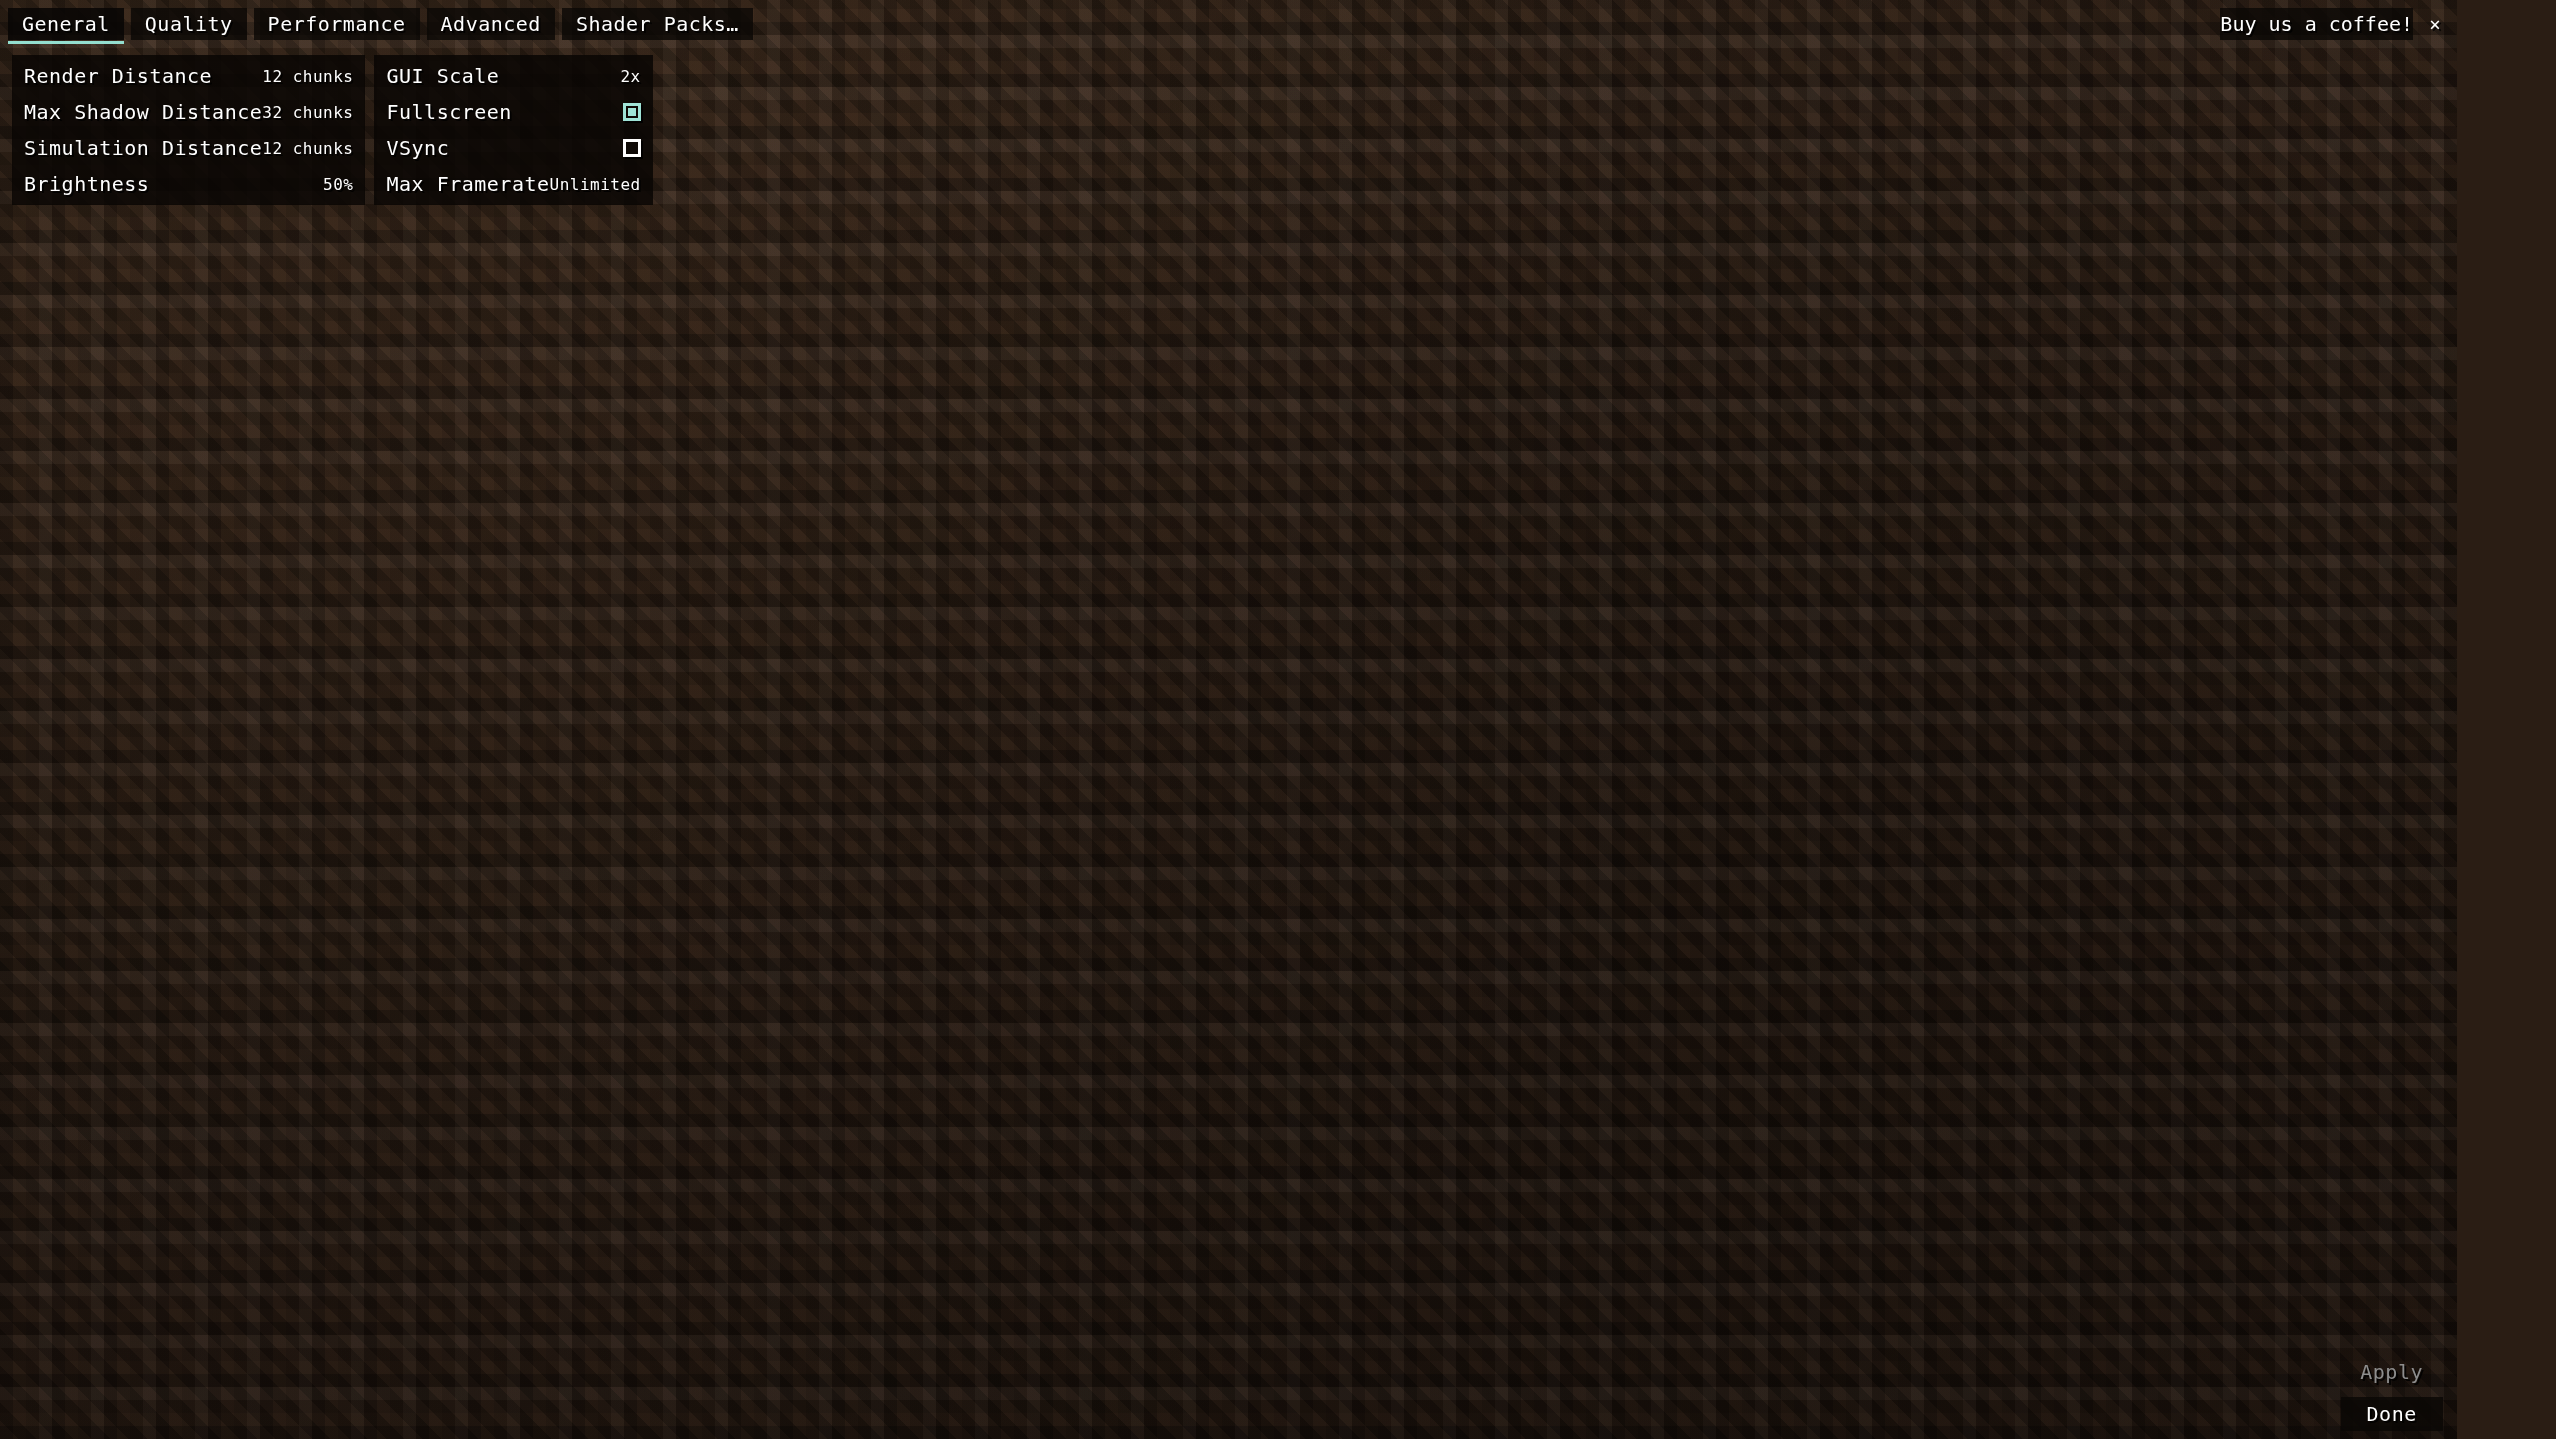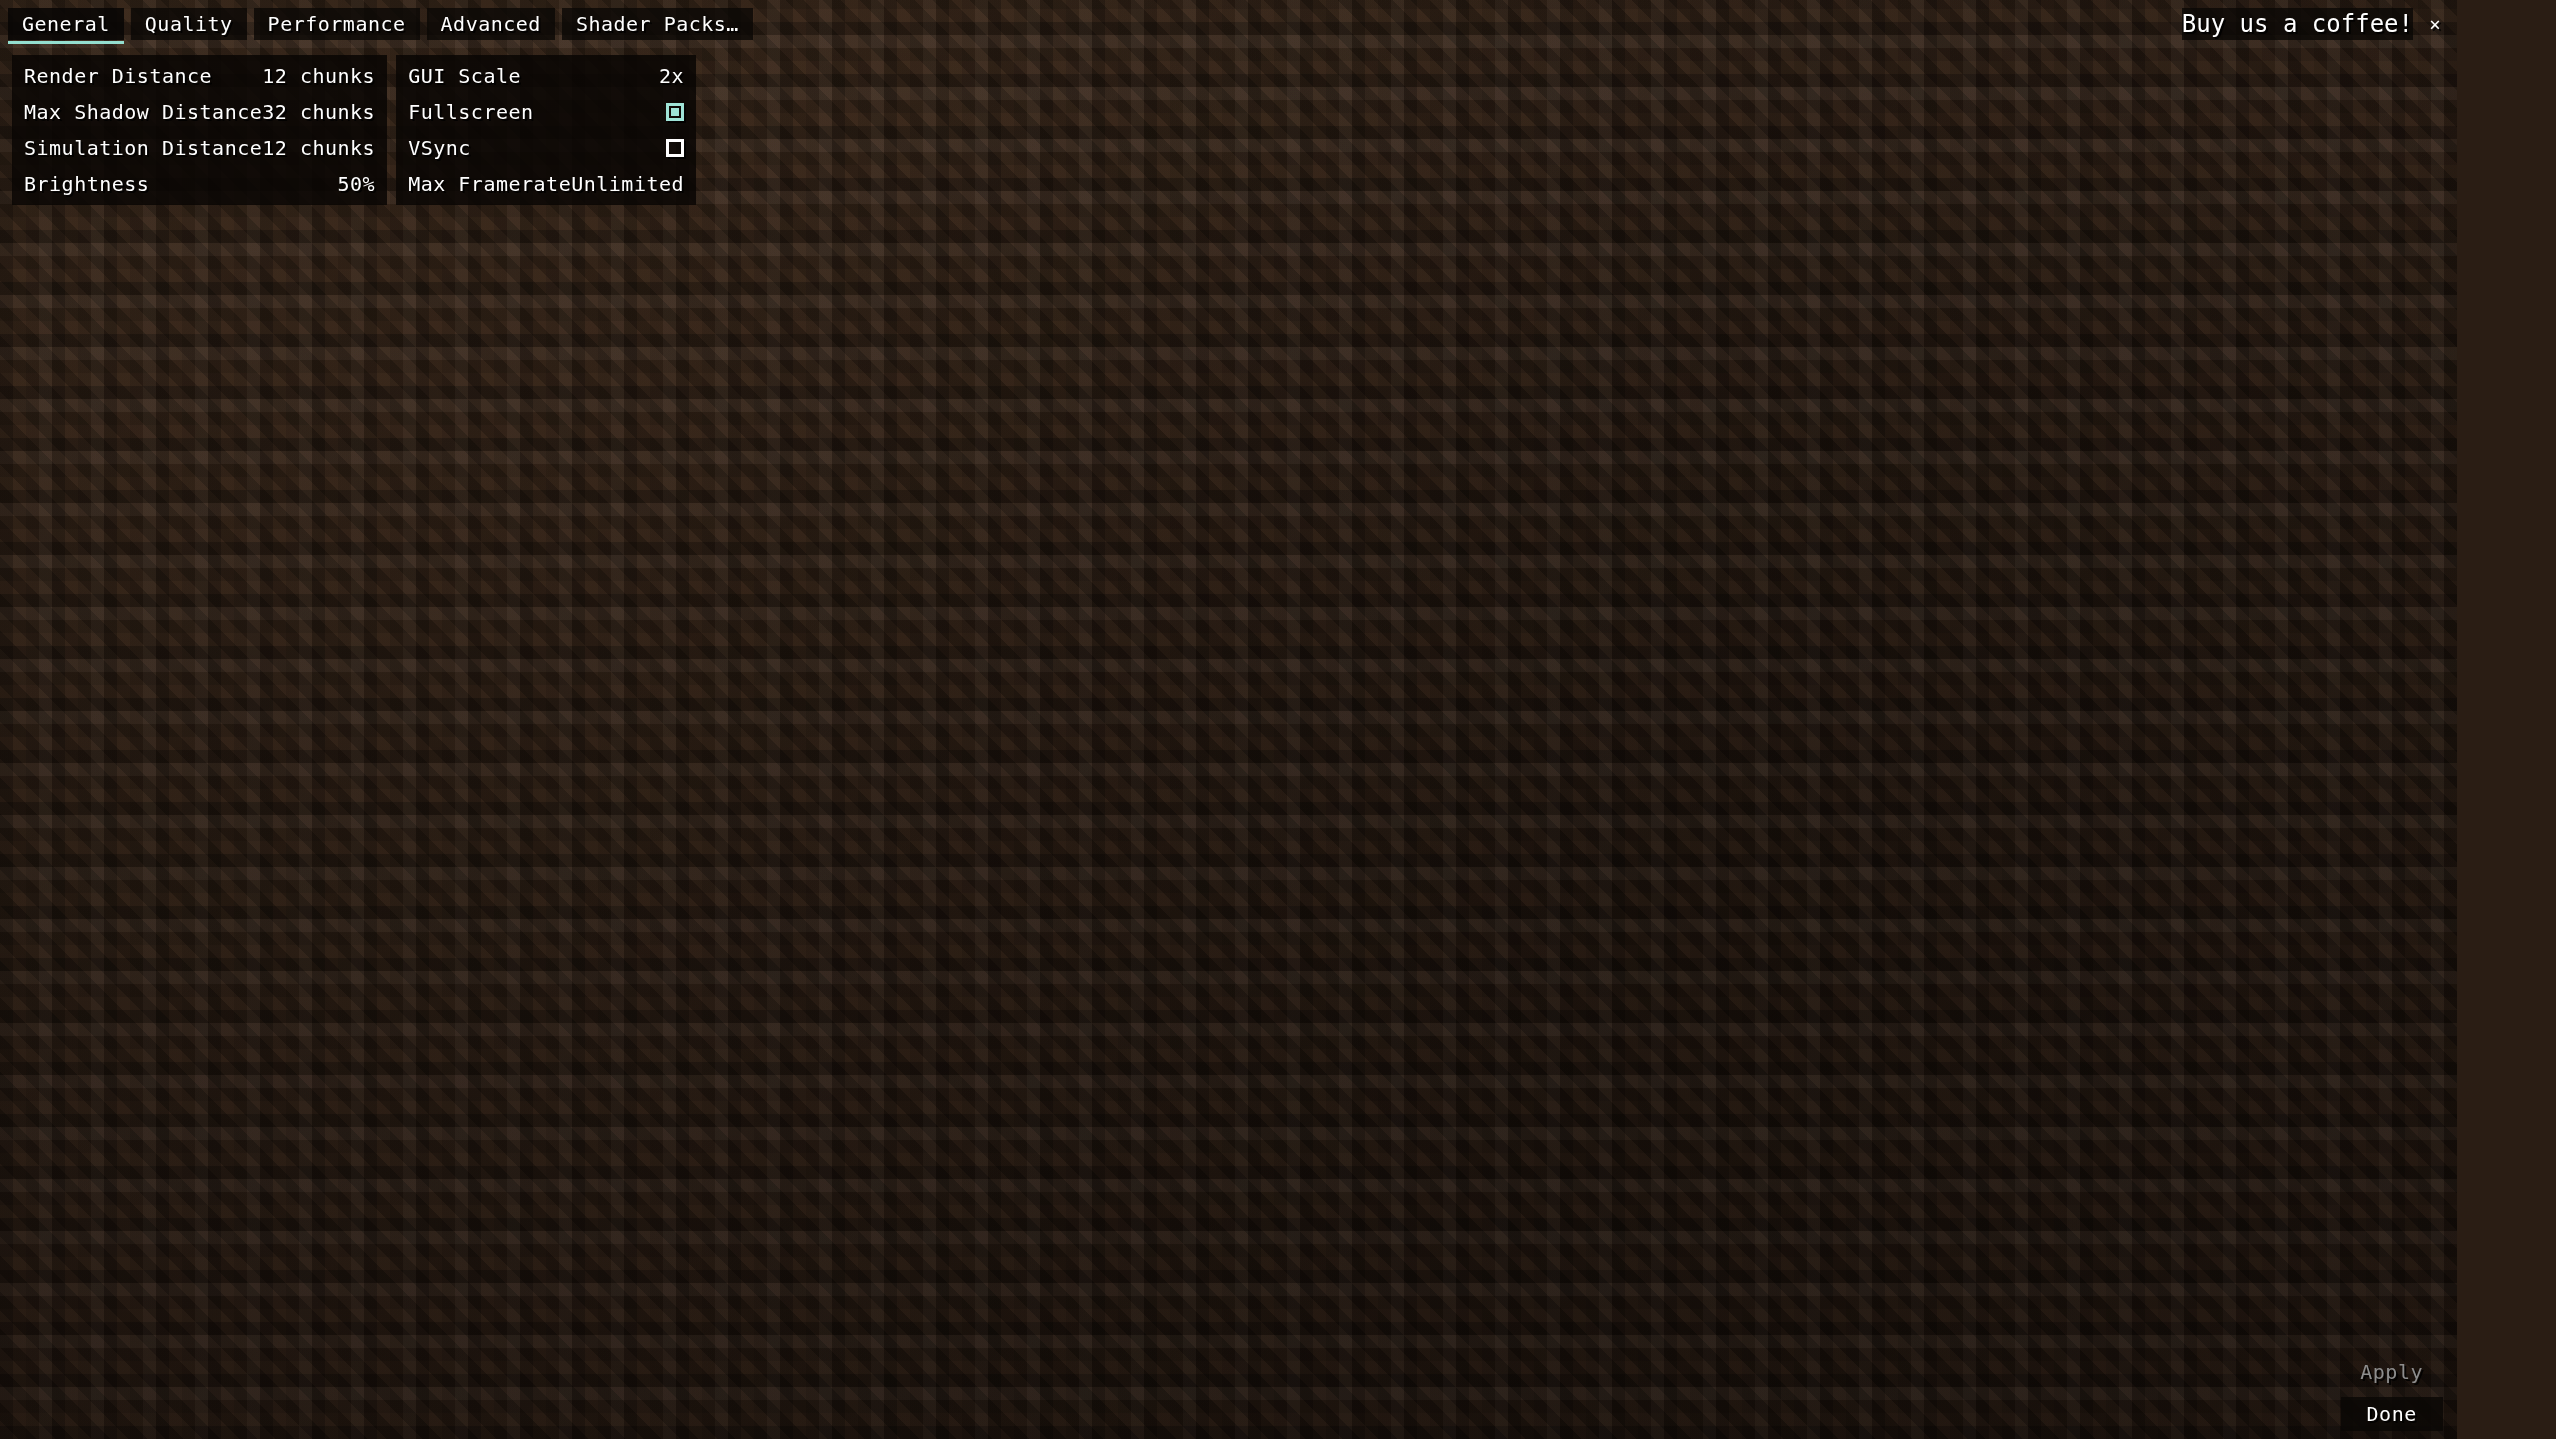--- a/index.html
+++ b/index.html
@@ -74,21 +74,21 @@
 
   
   #topright {
     position:absolute; right:8px; top:8px;
     display:flex; align-items:center; gap:8px;
   }
   #coffee-button{
     height:32px; padding:0 0;
     display:flex; align-items:center; justify-content:center;
     background:rgba(10,7,5,0.80);
-    color:#ffffff; font-size:24px; white-space:nowrap;
+    color:#ffffff; font-size:20px; white-space:nowrap;
     text-shadow:2px 2px 0 rgba(0,0,0,0.85);
     cursor:pointer;
   }
   #close-button{
     width:28px; height:32px;
     display:flex; align-items:center; justify-content:center;
     color:#ffffff; font-size:19px;
     text-shadow:2px 2px 0 rgba(0,0,0,0.85);
     cursor:pointer;
   }
@@ -114,21 +114,21 @@
     flex:1 1 auto;
     color:#ffffff;
     font-size:20px;
     letter-spacing:0.5px;
     white-space:nowrap;
     text-shadow:2px 2px 0 rgba(0,0,0,0.85);
   }
   .row-value{
     flex:0 0 auto;
     color:#ffffff;
-    font-size:20px;
+    font-size:16px;
     letter-spacing:0.5px;
     white-space:nowrap;
     text-shadow:2px 2px 0 rgba(0,0,0,0.85);
   }
 
   
   .checkbox{
     width:18px; height:18px;
     border:3px solid #ffffff;
     background:transparent;

